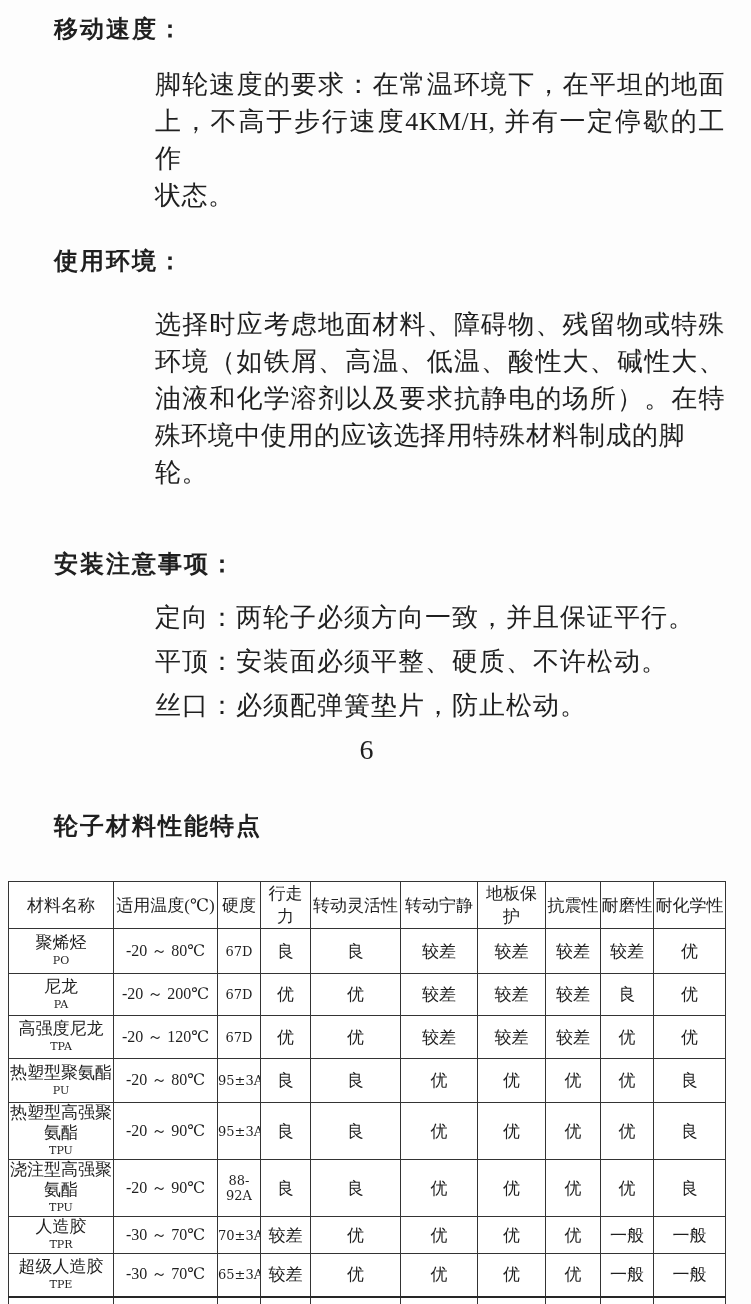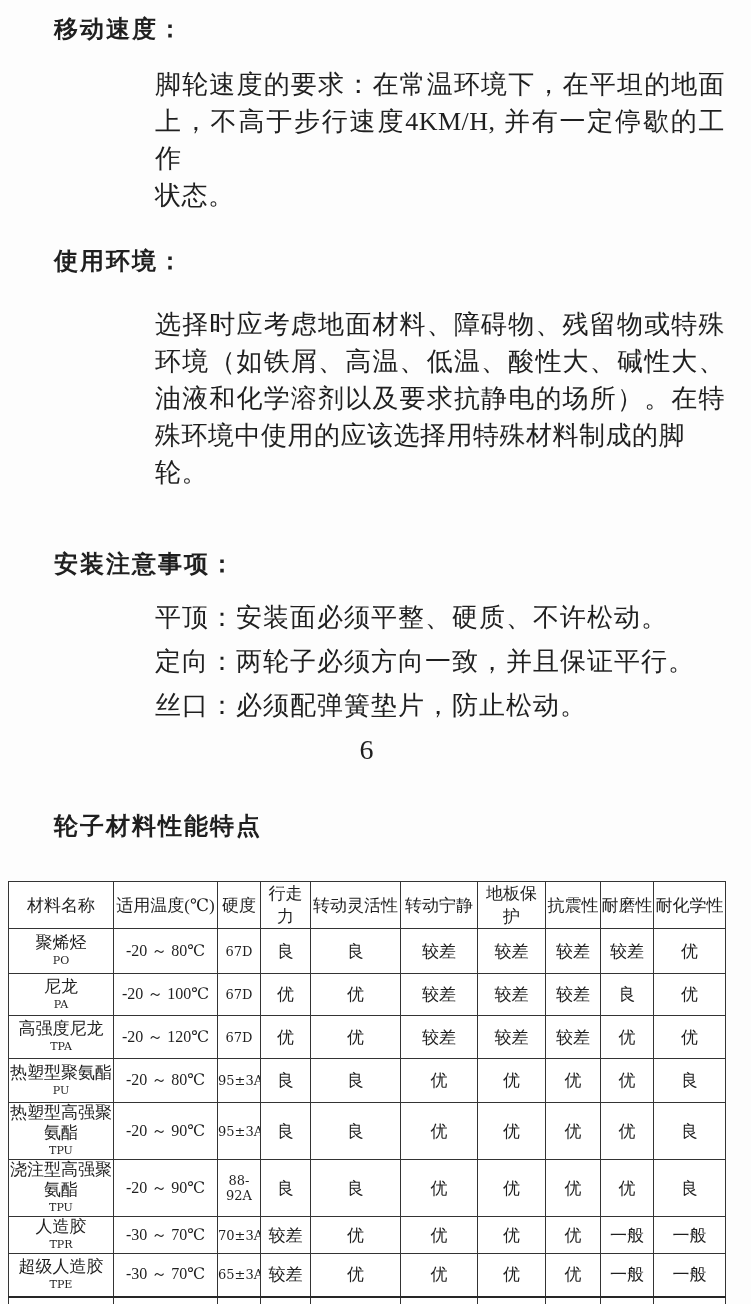--- a/index.html
+++ b/index.html
@@ -87,22 +87,22 @@
   <h2 class="h" id="h-env">使用环境：</h2>
   <div class="para" id="para-env">
       <div class="para-line jl">选择时应考虑地面材料、障碍物、残留物或特殊</div>
       <div class="para-line jl">环境（如铁屑、高温、低温、酸性大、碱性大、</div>
       <div class="para-line jl">油液和化学溶剂以及要求抗静电的场所）。在特</div>
       <div class="para-line">殊环境中使用的应该选择用特殊材料制成的脚轮。</div>
     </div>
 
   <h2 class="h" id="h-install">安装注意事项：</h2>
   <div class="notes">
+      <div class="note-line">定向：两轮子必须方向一致，并且保证平行。</div>
       <div class="note-line">平顶：安装面必须平整、硬质、不许松动。</div>
-      <div class="note-line">定向：两轮子必须方向一致，并且保证平行。</div>
       <div class="note-line">丝口：必须配弹簧垫片，防止松动。</div>
     </div>
 
   <div class="page-number">6</div>
 
   <h2 class="h" id="h-table">轮子材料性能特点</h2>
 
   <table>
     <colgroup>
       <col class="c0">
@@ -144,21 +144,21 @@
           <td>较差</td>
           <td>较差</td>
           <td>较差</td>
           <td>优</td>
         </tr>
         <tr>
           <td>
             <div class="mat-name">尼龙</div>
             <div class="mat-code">PA</div>
           </td>
-          <td class="temp-cell">-20 ～ 100℃</td>
+          <td class="temp-cell">-20 ～ 200℃</td>
           <td class="hard-cell">67D</td>
           <td>优</td>
           <td>优</td>
           <td>较差</td>
           <td>较差</td>
           <td>较差</td>
           <td>良</td>
           <td>优</td>
         </tr>
         <tr>

